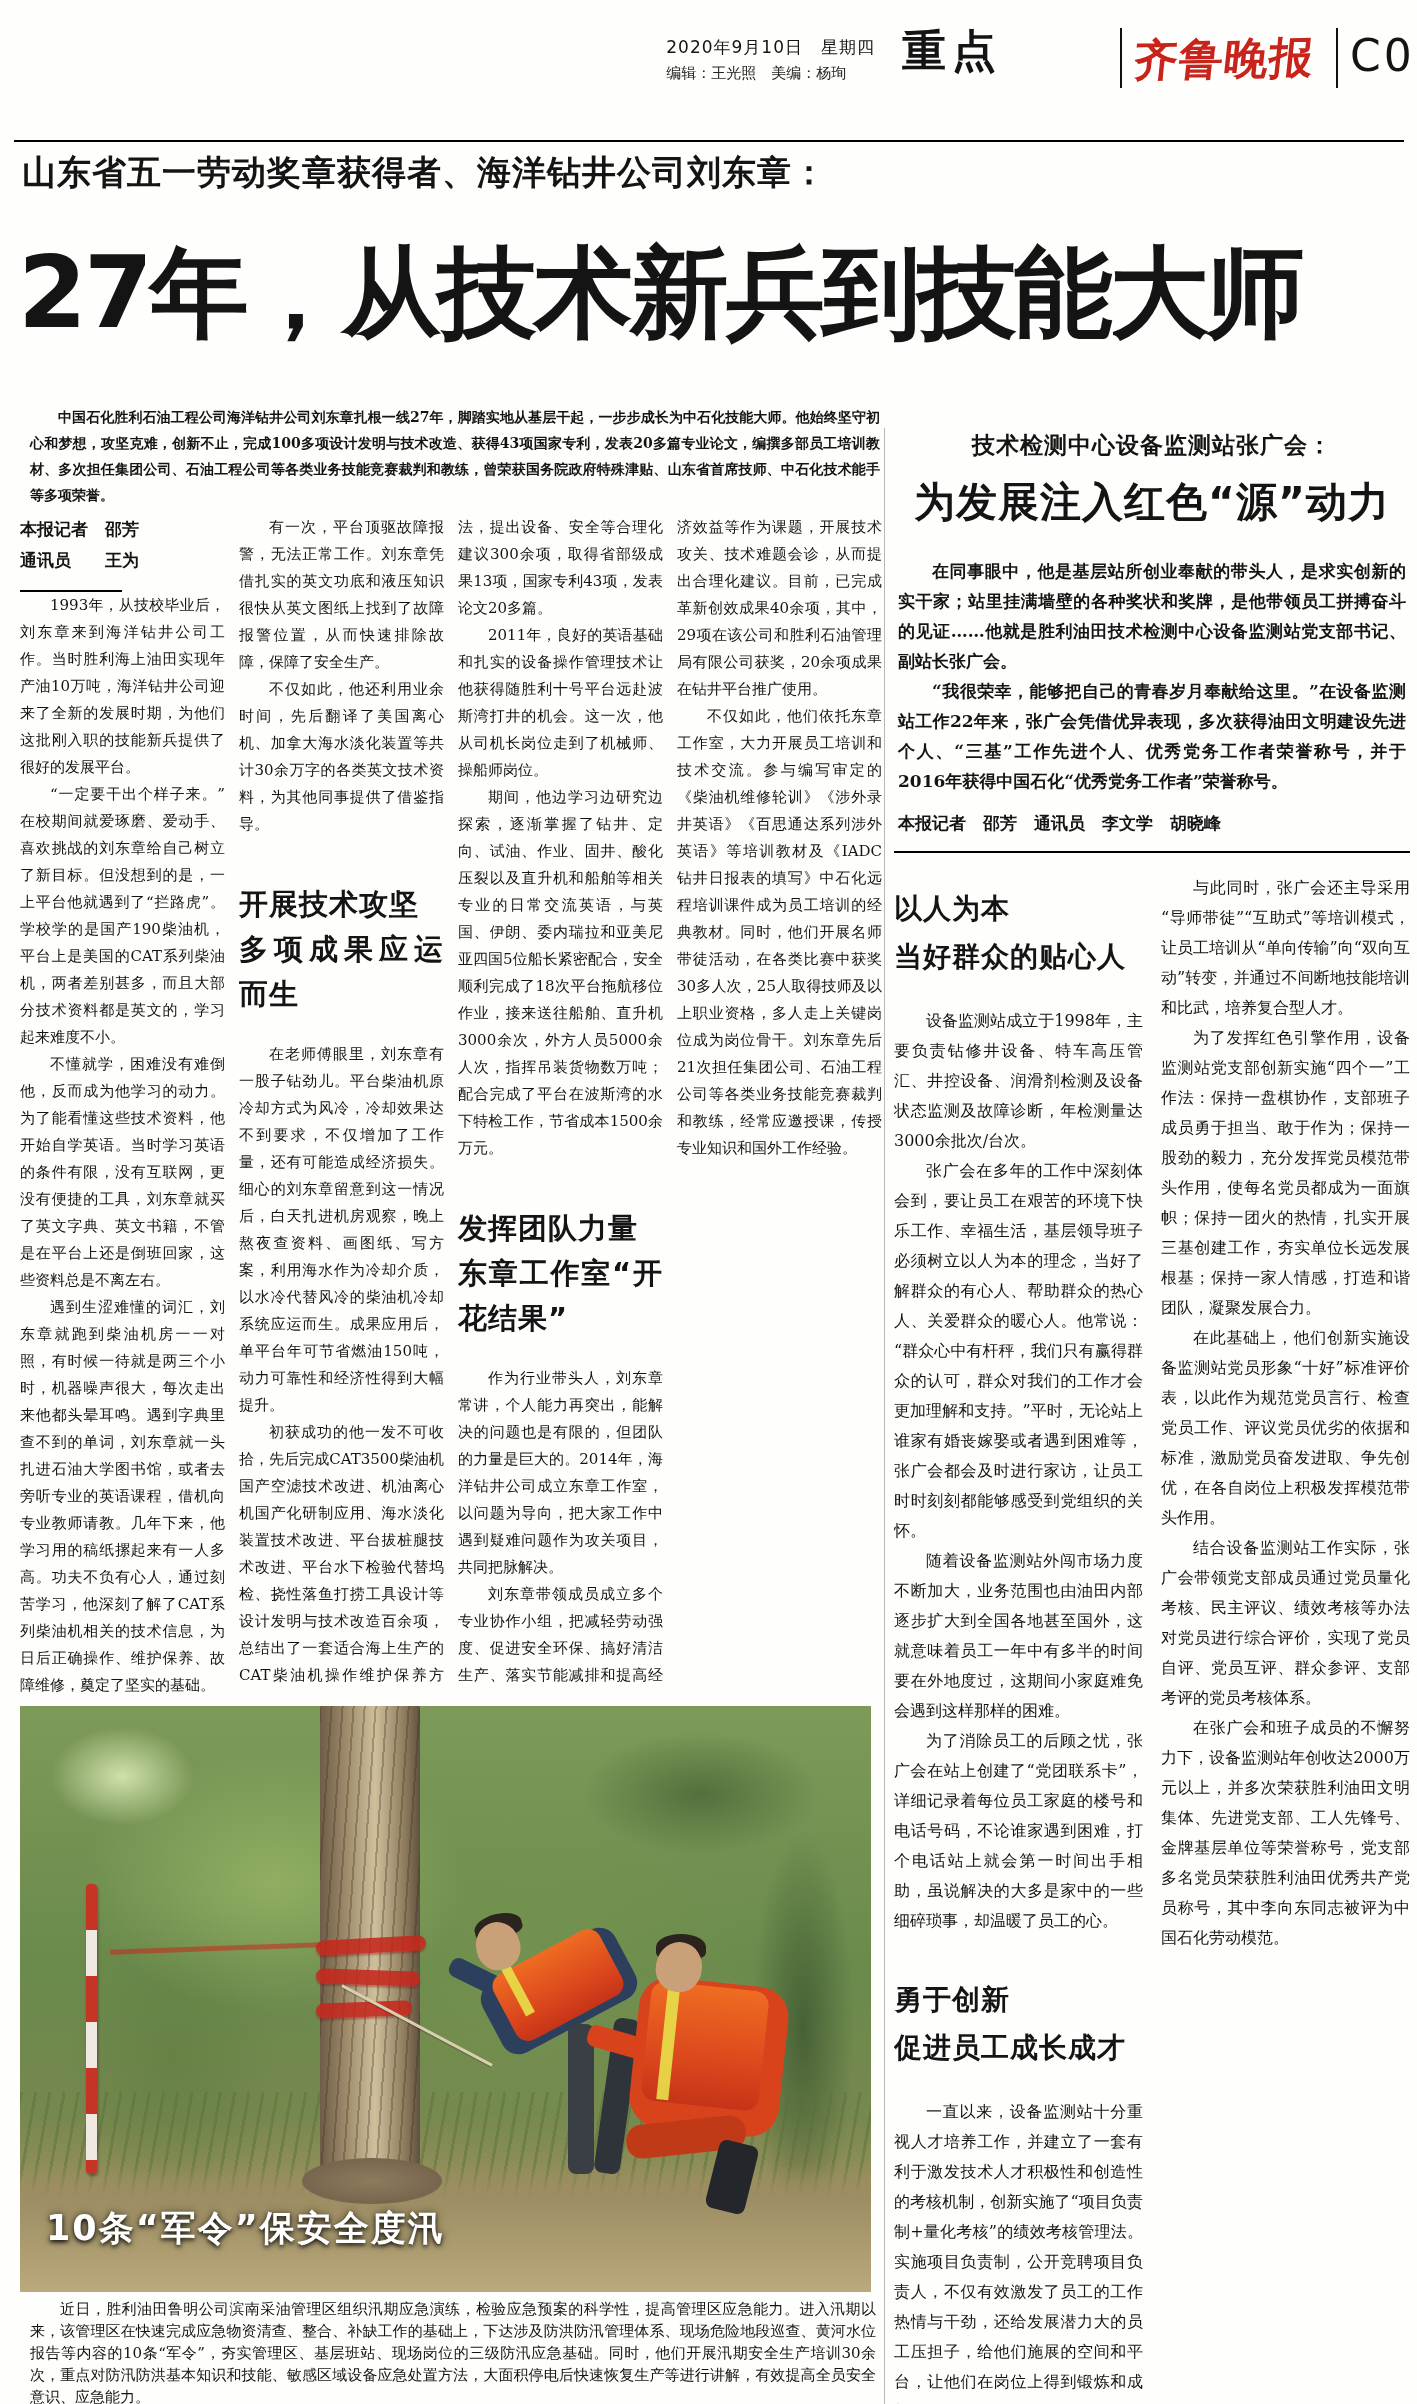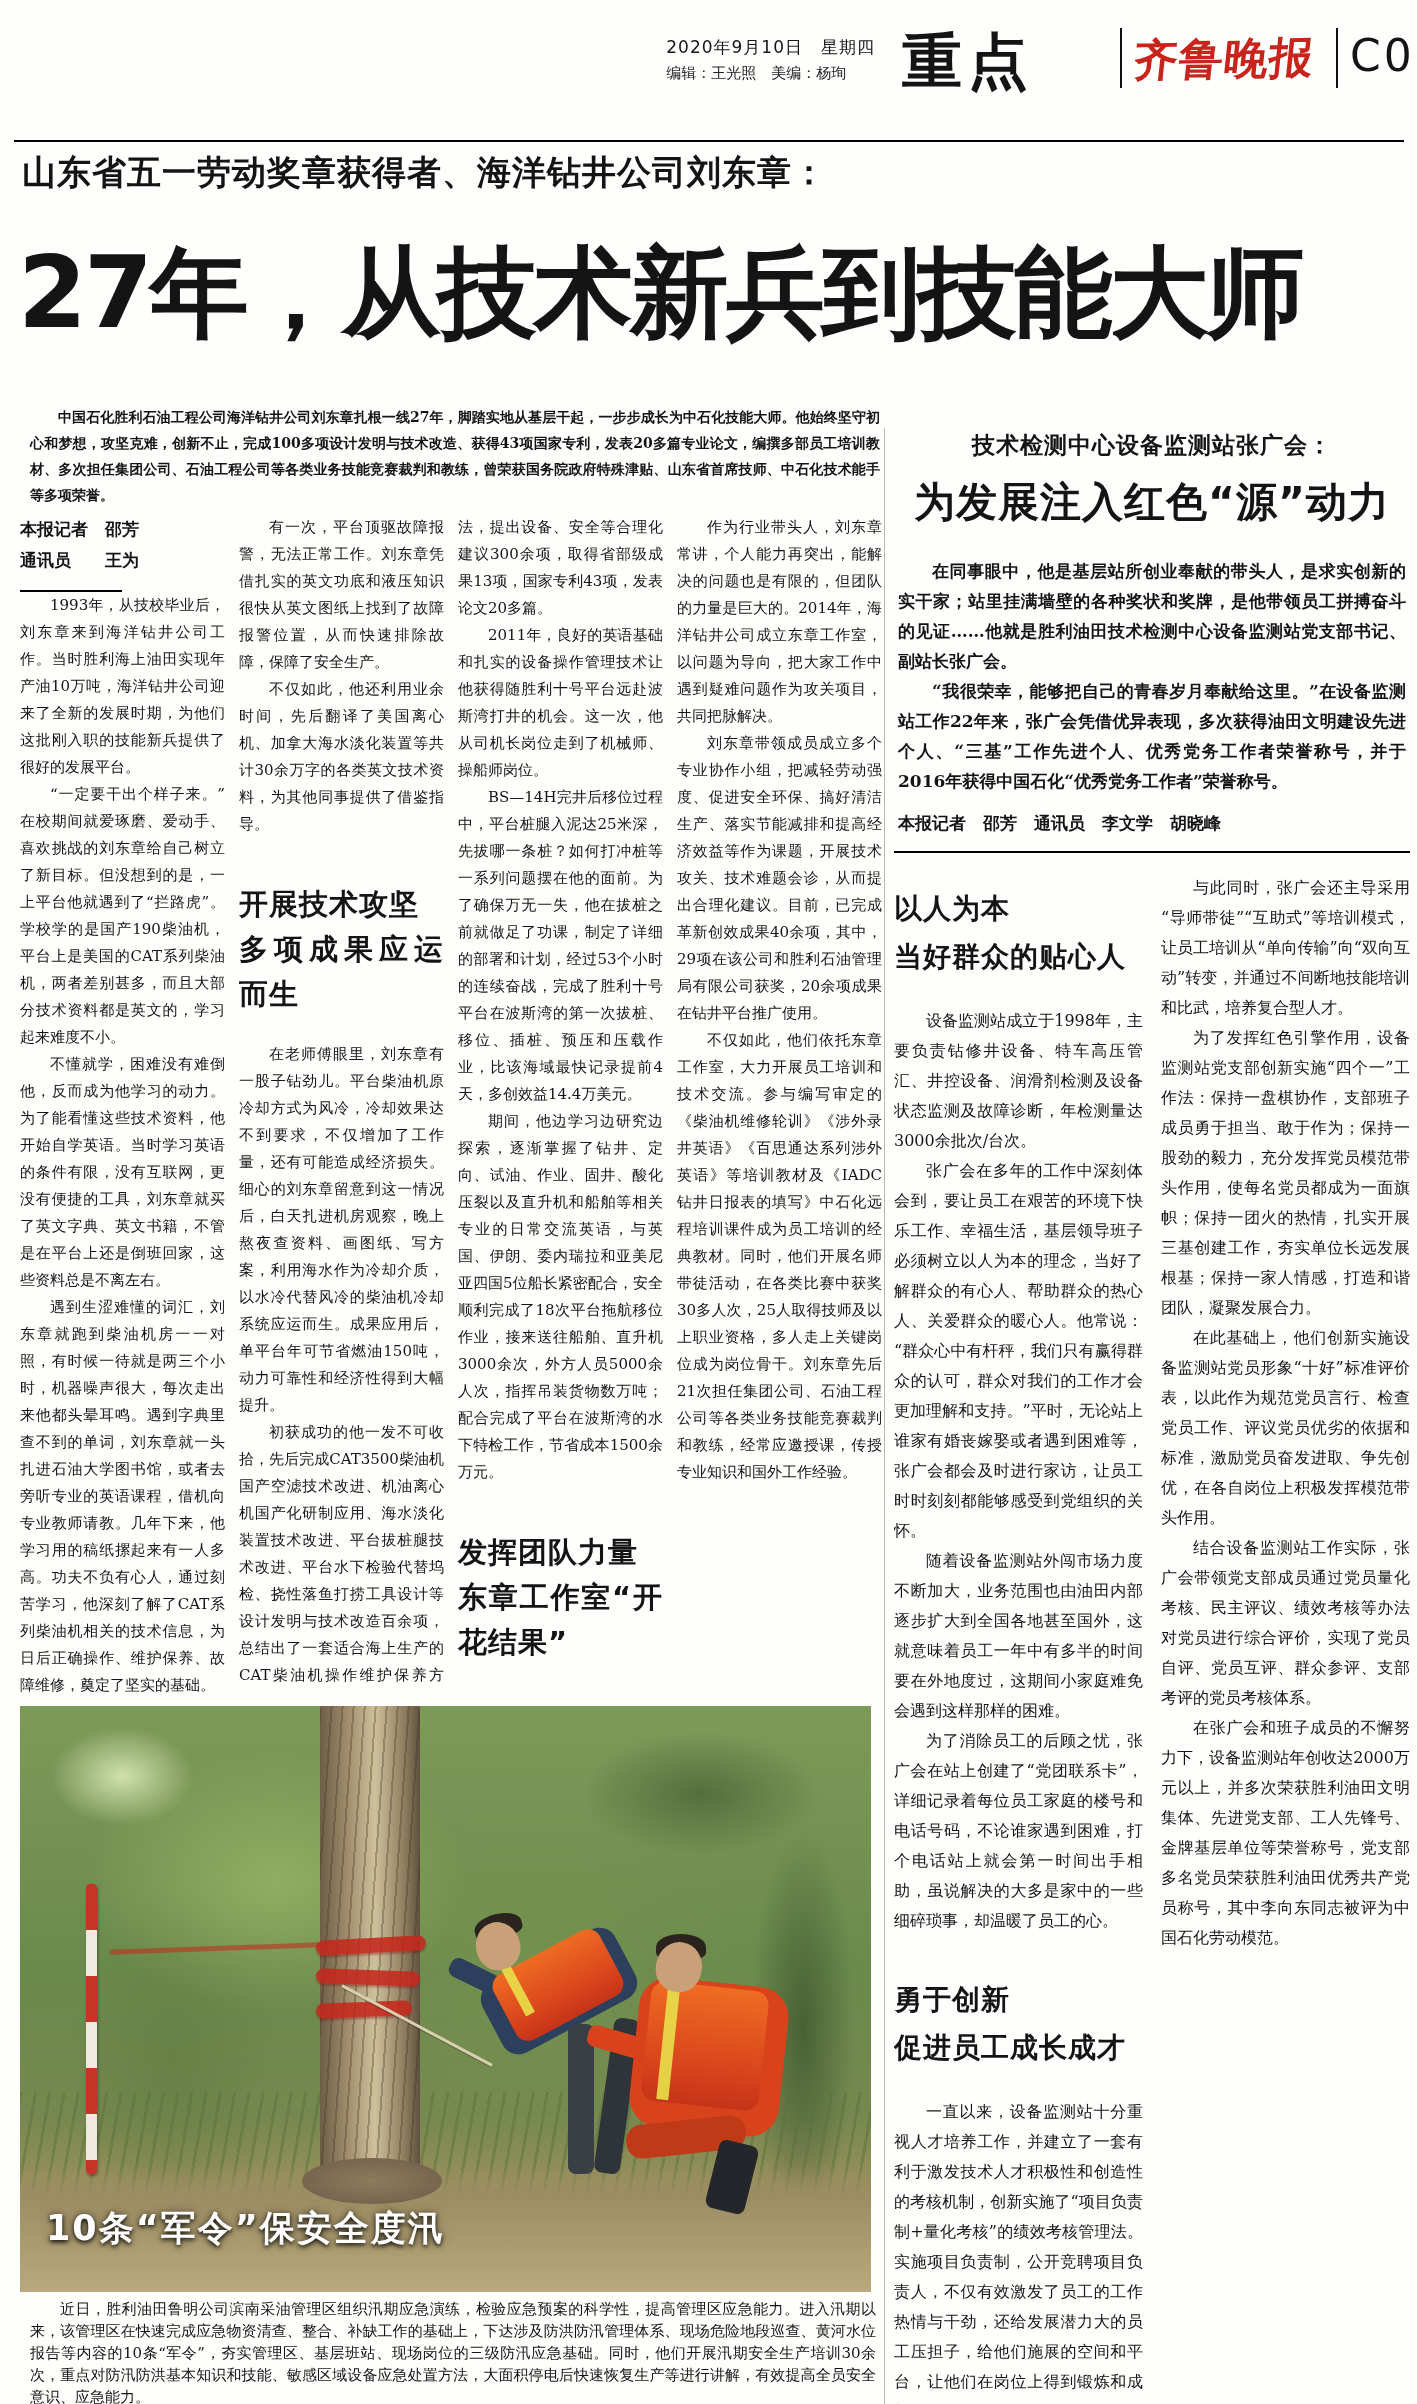--- a/index.html
+++ b/index.html
@@ -9,21 +9,21 @@
     background:#fefefc; color:#141414; overflow:hidden;
     font-family:"DejaVu Serif", serif;
   }
   .sans { font-family:"DejaVu Sans", "Liberation Sans", sans-serif; }
 
   
   #masthead { position:absolute; top:0; left:0; width:100%; height:104px; }
   .date-block { position:absolute; top:34px; right:542px; text-align:left; line-height:26px; }
   .date-line { font-size:17px; letter-spacing:1px; }
   .editor-line { font-size:15px; color:#222; }
-  .section-label { position:absolute; left:902px; top:22px; font-size:60px; font-weight:900; letter-spacing:6px; }
+  .section-label { position:absolute; left:902px; top:22px; font-size:44px; font-weight:900; letter-spacing:6px; }
   .mast-bar { position:absolute; top:28px; width:2px; height:60px; background:#111; }
   #bar1 { left:1120px; } #bar2 { left:1336px; }
   .brand-logo { position:absolute; left:1134px; top:30px; font-size:44px; font-weight:900;
     transform:skewX(-7deg) rotate(-1deg); letter-spacing:1px; }
   .page-num { position:absolute; left:1350px; top:30px; font-size:44px; font-weight:500; letter-spacing:3px; }
 
   .top-rule { position:absolute; top:140px; left:14px; width:1390px; height:2px; background:#000; }
   .vert-rule { position:absolute; left:884px; top:428px; width:1px; height:1976px; background:#b9b9b4; }
 
   
@@ -169,21 +169,20 @@
     <p>有一次，平台顶驱故障报警，无法正常工作。刘东章凭借扎实的英文功底和液压知识很快从英文图纸上找到了故障报警位置，从而快速排除故障，保障了安全生产。</p>
     <p>不仅如此，他还利用业余时间，先后翻译了美国离心机、加拿大海水淡化装置等共计30余万字的各类英文技术资料，为其他同事提供了借鉴指导。</p>
 
     <div class="sec-head">
       <div>开展技术攻坚</div>
       <div>多项成果应运而生</div>
     </div>
     <p>在老师傅眼里，刘东章有一股子钻劲儿。平台柴油机原冷却方式为风冷，冷却效果达不到要求，不仅增加了工作量，还有可能造成经济损失。细心的刘东章留意到这一情况后，白天扎进机房观察，晚上熬夜查资料、画图纸、写方案，利用海水作为冷却介质，以水冷代替风冷的柴油机冷却系统应运而生。成果应用后，单平台年可节省燃油150吨，动力可靠性和经济性得到大幅提升。</p>
     <p>初获成功的他一发不可收拾，先后完成CAT3500柴油机国产空滤技术改进、机油离心机国产化研制应用、海水淡化装置技术改进、平台拔桩腿技术改进、平台水下检验代替坞检、挠性落鱼打捞工具设计等设计发明与技术改造百余项，总结出了一套适合海上生产的CAT柴油机操作维护保养方法，提出设备、安全等合理化建议300余项，取得省部级成果13项，国家专利43项，发表论文20多篇。</p>
     <p>2011年，良好的英语基础和扎实的设备操作管理技术让他获得随胜利十号平台远赴波斯湾打井的机会。这一次，他从司机长岗位走到了机械师、操船师岗位。</p>
-    <p>BS—14H完井后移位过程中，平台桩腿入泥达25米深，先拔哪一条桩？如何打冲桩等一系列问题摆在他的面前。为了确保万无一失，他在拔桩之前就做足了功课，制定了详细的部署和计划，经过53个小时的连续奋战，完成了胜利十号平台在波斯湾的第一次拔桩、移位、插桩、预压和压载作业，比该海域最快记录提前4天，多创效益14.4万美元。</p>
     <p>期间，他边学习边研究边探索，逐渐掌握了钻井、定向、试油、作业、固井、酸化压裂以及直升机和船舶等相关专业的日常交流英语，与英国、伊朗、委内瑞拉和亚美尼亚四国5位船长紧密配合，安全顺利完成了18次平台拖航移位作业，接来送往船舶、直升机3000余次，外方人员5000余人次，指挥吊装货物数万吨；配合完成了平台在波斯湾的水下特检工作，节省成本1500余万元。</p>
 
     <div class="sec-head">
       <div>发挥团队力量</div>
       <div>东章工作室“开花结果”</div>
     </div>
     <p>作为行业带头人，刘东章常讲，个人能力再突出，能解决的问题也是有限的，但团队的力量是巨大的。2014年，海洋钻井公司成立东章工作室，以问题为导向，把大家工作中遇到疑难问题作为攻关项目，共同把脉解决。</p>
     <p>刘东章带领成员成立多个专业协作小组，把减轻劳动强度、促进安全环保、搞好清洁生产、落实节能减排和提高经济效益等作为课题，开展技术攻关、技术难题会诊，从而提出合理化建议。目前，已完成革新创效成果40余项，其中，29项在该公司和胜利石油管理局有限公司获奖，20余项成果在钻井平台推广使用。</p>
     <p>不仅如此，他们依托东章工作室，大力开展员工培训和技术交流。参与编写审定的《柴油机维修轮训》《涉外录井英语》《百思通达系列涉外英语》等培训教材及《IADC钻井日报表的填写》中石化远程培训课件成为员工培训的经典教材。同时，他们开展名师带徒活动，在各类比赛中获奖30多人次，25人取得技师及以上职业资格，多人走上关键岗位成为岗位骨干。刘东章先后21次担任集团公司、石油工程公司等各类业务技能竞赛裁判和教练，经常应邀授课，传授专业知识和国外工作经验。</p>
   </div>

